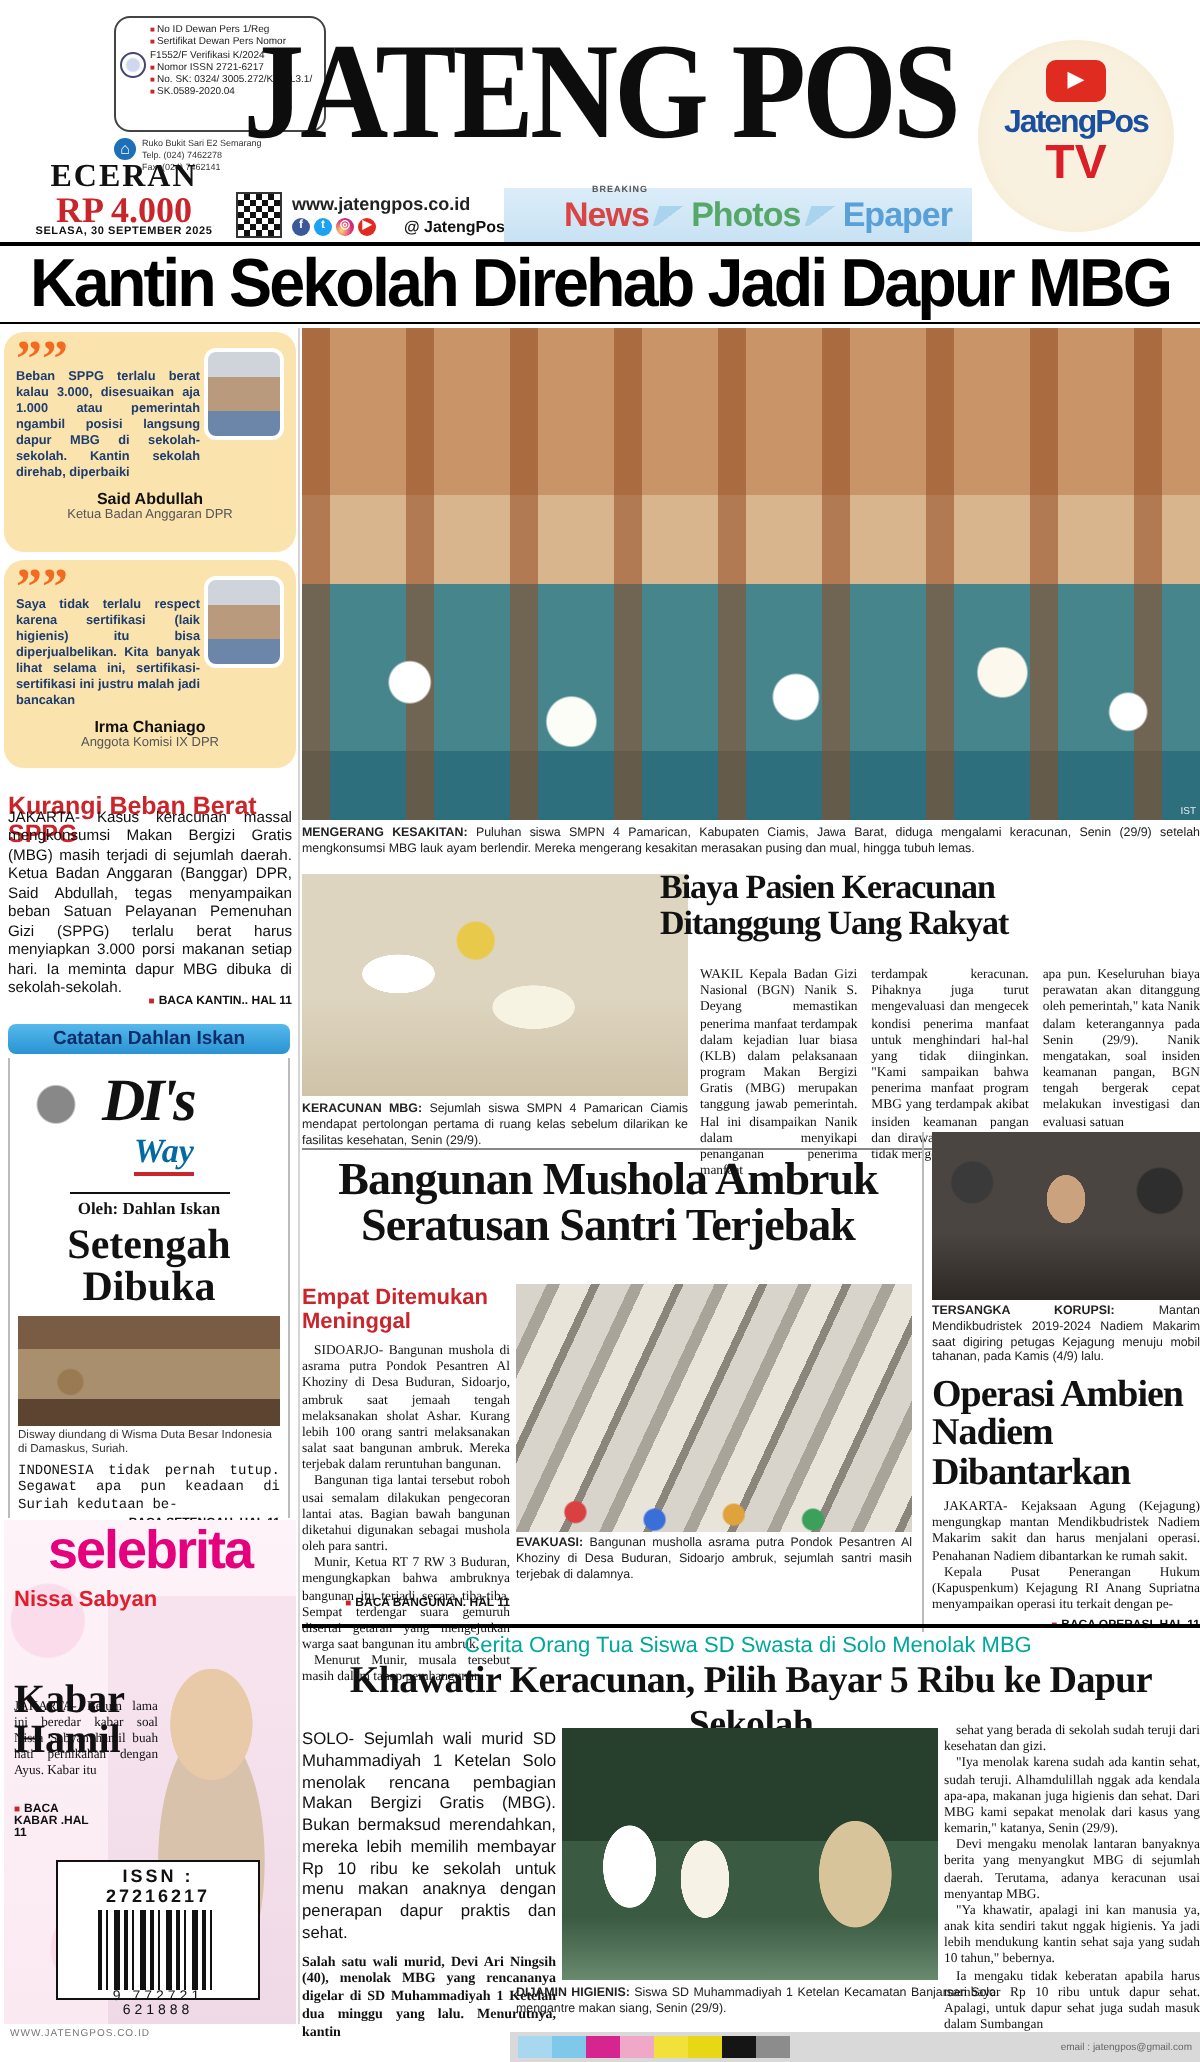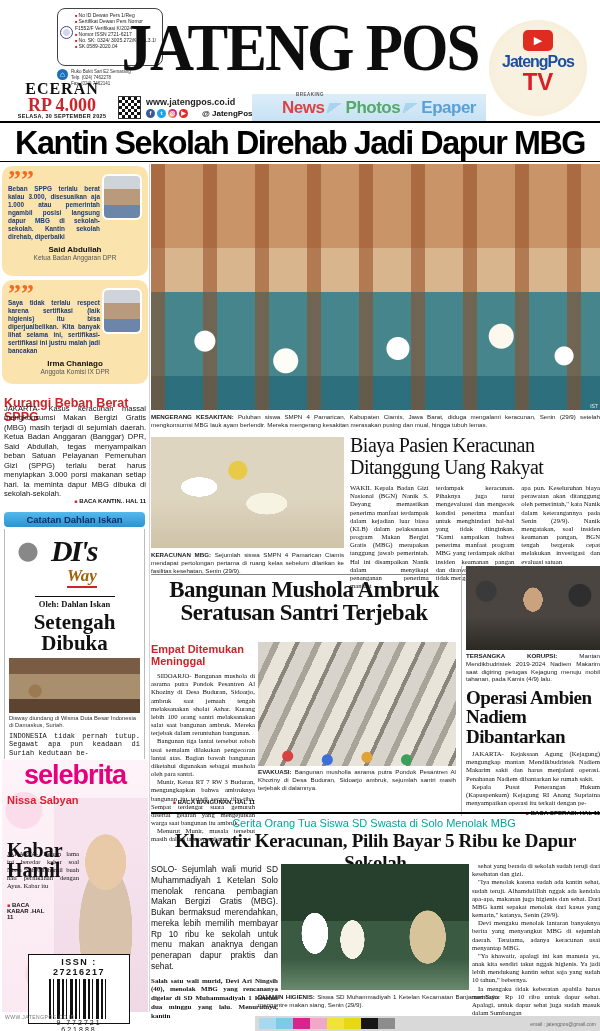--- a/index.html
+++ b/index.html
@@ -55,21 +55,21 @@
   .kurangi-title { left:4px; top:396px; width:142px; font-size:12.5px; font-weight:bold; color:#c9252b; }
   .kurangi-body { left:4px; top:404px; width:142px; font-size:7.6px; line-height:1.25; text-align:justify; }
   .baca { font-size:6px; font-weight:bold; text-align:right; color:#111; }
   .baca::before { content:"■"; color:#c9252b; margin-right:2px; font-size:5px; }
   .kurangi-baca { left:4px; top:498px; width:142px; }
   .dahlan-banner { left:4px; top:512px; width:141px; height:15px; background:linear-gradient(180deg,#55b9ec,#2a93d2); border-radius:4px; text-align:center; font-size:9.5px; font-weight:bold; color:#0b2e6b; line-height:15px; }
   .dahlan-box { left:4px; top:529px; width:141px; height:230px; border-left:1px solid #bbb; border-right:1px solid #bbb; padding:3px 4px; }
   .di-logo-row { position:relative; height:62px; }
   .di-portrait { position:absolute; left:2px; top:2px; width:34px; height:52px; background:radial-gradient(circle at 50% 35%, #888 0 9px, #fff 10px), linear-gradient(180deg,#fff 60%,#333 60%); }
   .di-text { position:absolute; left:42px; top:2px; font-family:"Liberation Serif",serif; font-weight:bold; font-style:italic; font-size:30px; color:#111; letter-spacing:-2px; }
-  .di-way { position:absolute; left:58px; top:34px; font-family:"Liberation Serif",serif; font-style:italic; font-weight:bold; font-size:17px; color:#a16207; border-bottom:2px solid #c9252b; }
+  .di-way { position:absolute; left:58px; top:34px; font-family:"Liberation Serif",serif; font-style:italic; font-weight:bold; font-size:17px; color:#0369a1; border-bottom:2px solid #c9252b; }
   .di-divider { width:80px; margin:2px auto; border-top:1.5px solid #111; }
   .di-byline { text-align:center; font-size:8.5px; font-weight:bold; font-family:"Liberation Serif",serif; }
   .di-title { text-align:center; font-family:"Liberation Serif",serif; font-weight:bold; font-size:21px; line-height:1; margin-top:3px; }
   .di-photo { margin-top:4px; width:131px; height:55px; background:linear-gradient(180deg,#7a5b43 0 30%,#a98f6e 30% 75%,#5c4430 75%), radial-gradient(circle at 20% 60%,#e8d9b8 0 6px,transparent 7px); background-blend-mode:multiply; }
   .di-caption { font-size:5.8px; color:#333; line-height:1.2; margin-top:2px; }
   .di-body { font-size:7px; font-family:Liberation Mono, monospace; text-align:justify; margin-top:3px; line-height:1.2; }
   .di-baca { margin-top:2px; }
   .seleb-wrap { left:2px; top:760px; width:146px; height:252px; background:
       radial-gradient(circle at 15% 20%, #fbdcea 0 18px, transparent 19px),
       radial-gradient(circle at 80% 60%, #f9e3ee 0 25px, transparent 26px),
@@ -77,21 +77,21 @@
       linear-gradient(180deg,#fdf3f8,#fbe9f2); }
   .seleb-photo { position:absolute; left:52px; top:38px; width:94px; height:214px; background:
       radial-gradient(ellipse 34px 46px at 55% 30%, #e8c9a8 0 60%, transparent 61%),
       radial-gradient(ellipse 44px 110px at 55% 62%, #d9c2ab 0 60%, transparent 61%),
       linear-gradient(180deg,#f6e3ee 0 20%,#efd9e6); }
   .seleb-masthead { position:absolute; left:0; top:0; width:146px; text-align:center; font-size:27px; font-weight:bold; color:#e5007d; letter-spacing:-1px; }
   .seleb-kicker { position:absolute; left:5px; top:34px; font-size:11px; font-weight:bold; color:#e11d2e; }
   .seleb-title { position:absolute; left:5px; top:46px; width:90px; font-family:"Liberation Serif",serif; font-weight:bold; font-size:20px; line-height:1;margin-top:34px; }
   .seleb-body { position:absolute; left:5px; top:90px; width:72px; font-size:6.6px; font-family:"Liberation Serif",serif; text-align:justify; line-height:1.2; }
   .seleb-baca { position:absolute; left:5px; top:142px; width:44px; text-align:left; }
-  .barcode-box { position:absolute; left:26px; top:170px; width:102px; height:70px; background:#fff; border:1px solid #111; padding:2px 20px;margin-top:24px; }
+  .barcode-box { position:absolute; left:26px; top:170px; width:102px; height:70px; background:#fff; border:1px solid #111; padding:2px 20px; }
   .issn { font-size:9px; font-weight:bold; letter-spacing:1.5px; text-align:center; }
   .barcode { margin-top:2px; height:40px; background:repeating-linear-gradient(90deg,#111 0 2px,#fff 2px 4px,#111 4px 5px,#fff 5px 8px,#111 8px 11px,#fff 11px 13px); }
   .barcode-num { font-size:7px; text-align:center; letter-spacing:2px; }
   .left-footer-url { left:5px; top:1014px; font-size:5px; color:#777; letter-spacing:.5px; }
 
   
   .photo { background:#999; }
   .main-photo { left:151px; top:164px; width:449px; height:246px; background:
       radial-gradient(circle at 12% 72%, #fff 0 10px, transparent 11px),
       radial-gradient(circle at 30% 80%, #fdfdf8 0 12px, transparent 13px),
@@ -104,21 +104,21 @@
   .caption { font-size:6.2px; color:#222; line-height:1.25; text-align:justify; }
   .cap-kicker { font-weight:bold; }
   .main-caption { left:151px; top:413px; width:449px; }
   .keracunan-photo { left:151px; top:437px; width:193px; height:111px; background:
       radial-gradient(ellipse 30px 16px at 25% 45%, #fff 0 60%, transparent 61%),
       radial-gradient(ellipse 34px 18px at 60% 60%, #f7f3e2 0 60%, transparent 61%),
       radial-gradient(circle at 45% 30%, #e8c94a 0 9px, transparent 10px),
       linear-gradient(180deg,#ded5c0 0 55%, #cfc3a8); }
   .keracunan-caption { left:151px; top:551px; width:193px; }
 
-  .biaya-title { left:350px; top:435px; width:250px; font-family:"Liberation Serif",serif; font-weight:normal; font-size:20px; line-height:1.08; letter-spacing:-.5px; }
+  .biaya-title { left:330px; top:435px; width:250px; font-family:"Liberation Serif",serif; font-weight:bold; font-size:17px; line-height:1.08; letter-spacing:-.5px; }
   .biaya-cols { left:350px; top:484px; width:250px; display:flex; gap:7px; }
   .news-col { flex:1; font-size:6.7px; font-family:"Liberation Serif",serif; text-align:justify; line-height:1.22; }
   .biaya-baca { margin-top:3px; }
 
   .sec-rule1 { left:151px; top:574px; width:449px; height:1px; background:#888; }
   .mushola-title { left:151px; top:578px; width:306px; text-align:center; font-family:"Liberation Serif",serif; font-weight:bold; font-size:23px; line-height:1.02; letter-spacing:-.5px; }
   .mushola-sub { left:151px; top:643px; width:104px; font-size:11px; font-weight:bold; color:#c9252b; line-height:1.1; }
   .mushola-body { left:151px; top:672px; width:104px; font-size:6.7px; font-family:"Liberation Serif",serif; text-align:justify; line-height:1.22; }
   .mushola-body p { text-indent:6px; }
   .mushola-baca { left:151px; top:799px; width:104px; }

